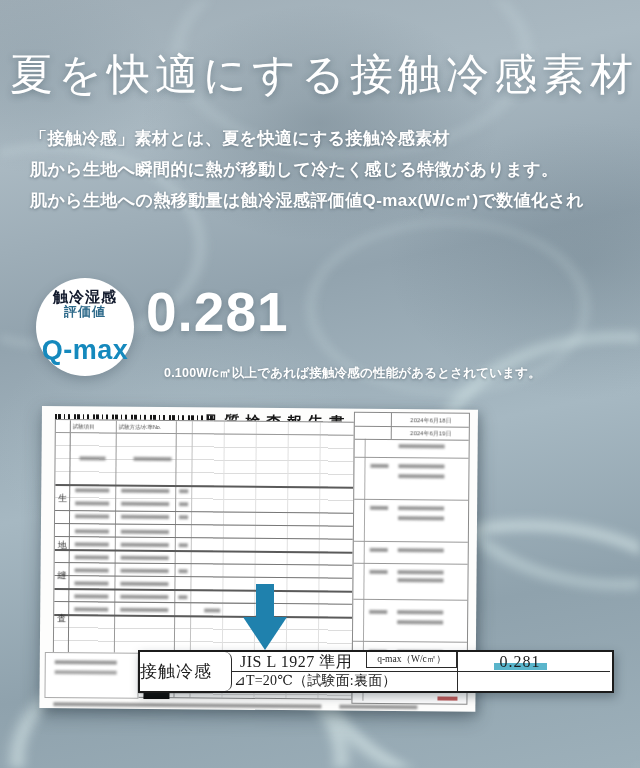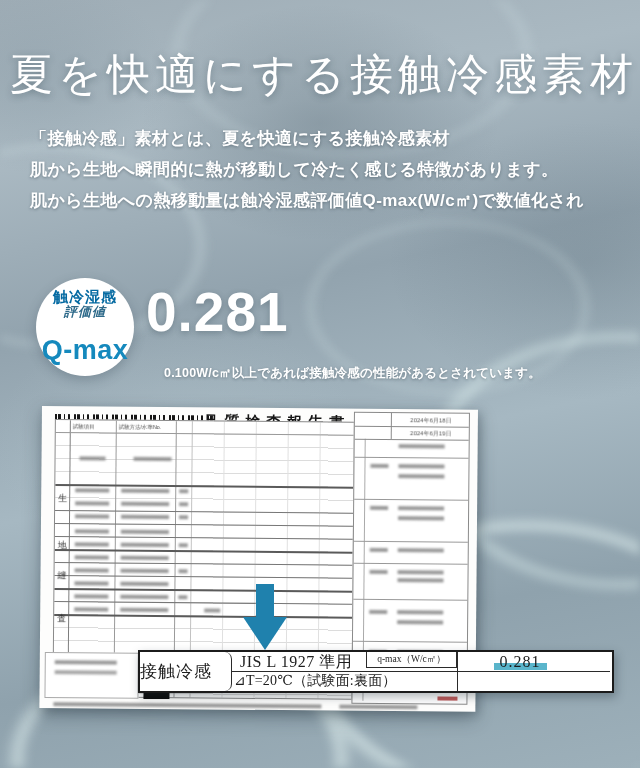--- a/index.html
+++ b/index.html
@@ -38,22 +38,22 @@
     font-size:17px;font-weight:600;letter-spacing:.4px;
     text-shadow:0 1px 3px rgba(30,45,55,.4);white-space:nowrap;
   }
   
   .badge{
     position:absolute;left:36px;top:278px;width:98px;height:98px;border-radius:50%;
     background:#fff;box-shadow:0 4px 12px rgba(45,65,78,.28);
     display:flex;flex-direction:column;align-items:center;justify-content:center;
     text-align:center;line-height:1.15;
   }
-  .badge .b1{font-size:15px;font-weight:700;color:#0369a1;letter-spacing:1px;}
-  .badge .b2{font-size:13px;font-weight:700;color:#2e6a8a;letter-spacing:1px;font-style:italic;}
+  .badge .b1{font-size:15px;font-weight:700;color:#0f172a;letter-spacing:1px;}
+  .badge .b2{font-size:13px;font-weight:700;color:#2e6a8a;letter-spacing:1px;}
   .badge .b3{font-size:27px;font-weight:700;color:var(--accent,#1589bd);letter-spacing:.5px;margin-top:15px;}
   .qmax-value{
     position:absolute;left:146px;top:285px;margin:0;color:#fff;
     font-size:55px;font-weight:700;letter-spacing:1px;line-height:1;
     text-shadow:0 2px 6px rgba(35,55,66,.3);
   }
   .qmax-note{
     position:absolute;left:147px;top:348px;margin:17px;color:#fff;
     font-size:12.5px;font-weight:600;letter-spacing:.2px;white-space:nowrap;
     text-shadow:0 1px 3px rgba(30,45,55,.4);

